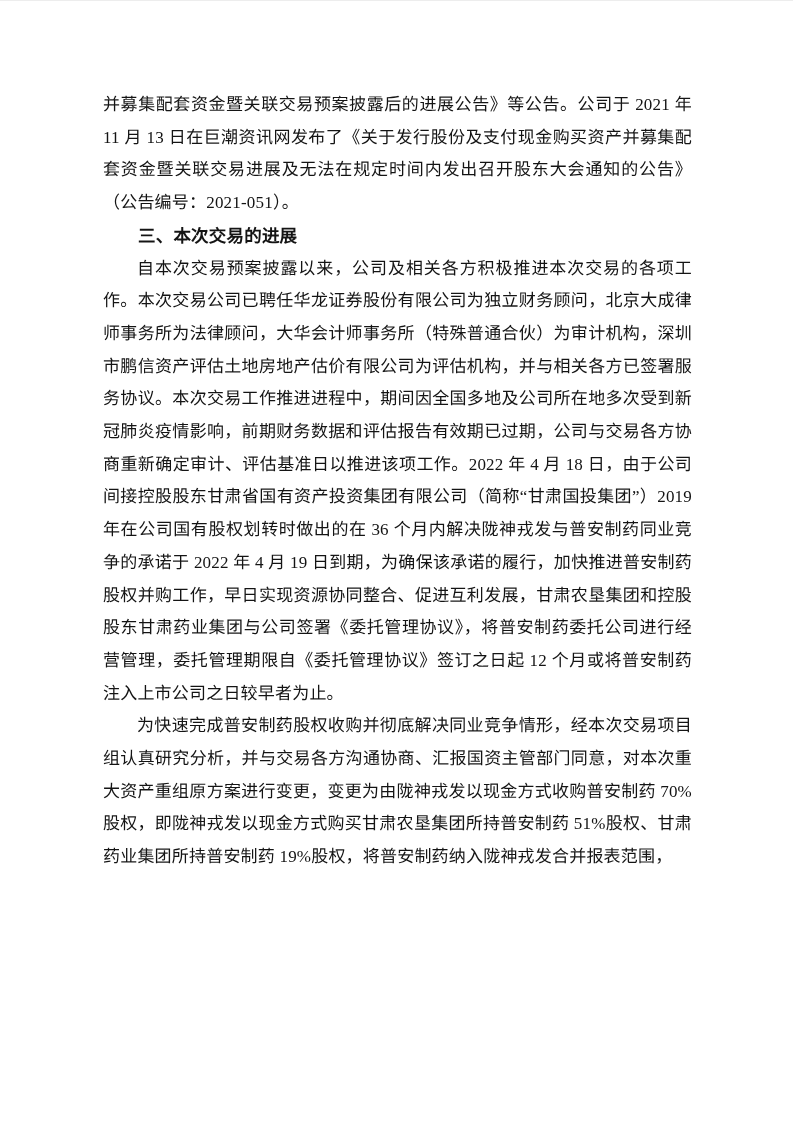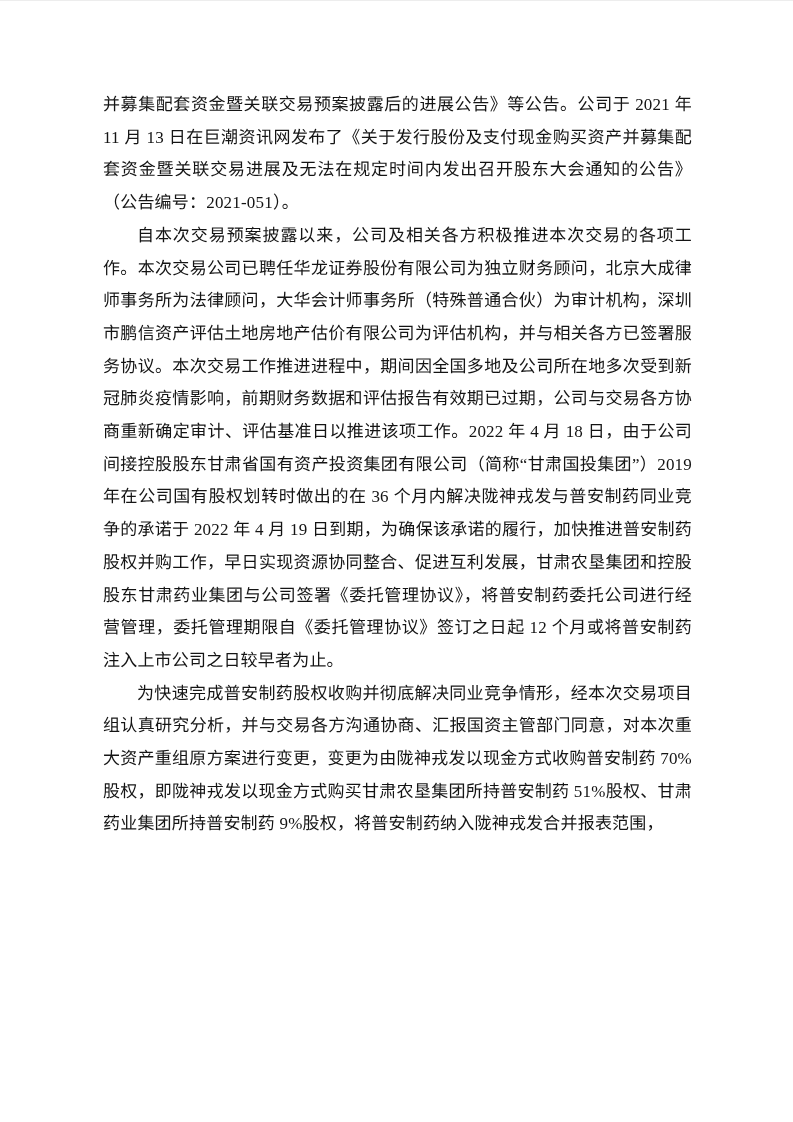--- a/index.html
+++ b/index.html
@@ -43,17 +43,18 @@
     letter-spacing: 0.2px;
   }
 </style>
 </head>
 <body>
 
 <div class="page">
   <p class="body-para">并募集配套资金暨关联交易预案披露后的进展公告》等公告。公司于 2021 年 11 月 13 日在巨潮资讯网发布了《关于发行股份及支付现金购买资产并募集配套资金暨关联交易进展及无法在规定时间内发出召开股东大会通知的公告》（公告编号：2021-051）。</p>
 
 
+  <h3 class="heading">三、本次交易的进展</h3>
 
   <p class="body-para indent">自本次交易预案披露以来，公司及相关各方积极推进本次交易的各项工作。本次交易公司已聘任华龙证券股份有限公司为独立财务顾问，北京大成律师事务所为法律顾问，大华会计师事务所（特殊普通合伙）为审计机构，深圳市鹏信资产评估土地房地产估价有限公司为评估机构，并与相关各方已签署服务协议。本次交易工作推进进程中，期间因全国多地及公司所在地多次受到新冠肺炎疫情影响，前期财务数据和评估报告有效期已过期，公司与交易各方协商重新确定审计、评估基准日以推进该项工作。2022 年 4 月 18 日，由于公司间接控股股东甘肃省国有资产投资集团有限公司（简称“甘肃国投集团”）2019 年在公司国有股权划转时做出的在 36 个月内解决陇神戎发与普安制药同业竞争的承诺于 2022 年 4 月 19 日到期，为确保该承诺的履行，加快推进普安制药股权并购工作，早日实现资源协同整合、促进互利发展，甘肃农垦集团和控股股东甘肃药业集团与公司签署《委托管理协议》，将普安制药委托公司进行经营管理，委托管理期限自《委托管理协议》签订之日起 12 个月或将普安制药注入上市公司之日较早者为止。</p>
 
-  <p class="body-para indent">为快速完成普安制药股权收购并彻底解决同业竞争情形，经本次交易项目组认真研究分析，并与交易各方沟通协商、汇报国资主管部门同意，对本次重大资产重组原方案进行变更，变更为由陇神戎发以现金方式收购普安制药 70%股权，即陇神戎发以现金方式购买甘肃农垦集团所持普安制药 51%股权、甘肃药业集团所持普安制药 9%股权，将普安制药纳入陇神戎发合并报表范围，</p>
+  <p class="body-para indent">为快速完成普安制药股权收购并彻底解决同业竞争情形，经本次交易项目组认真研究分析，并与交易各方沟通协商、汇报国资主管部门同意，对本次重大资产重组原方案进行变更，变更为由陇神戎发以现金方式收购普安制药 70%股权，即陇神戎发以现金方式购买甘肃农垦集团所持普安制药 51%股权、甘肃药业集团所持普安制药 19%股权，将普安制药纳入陇神戎发合并报表范围，</p>
 </div>
 
 </body></html>

